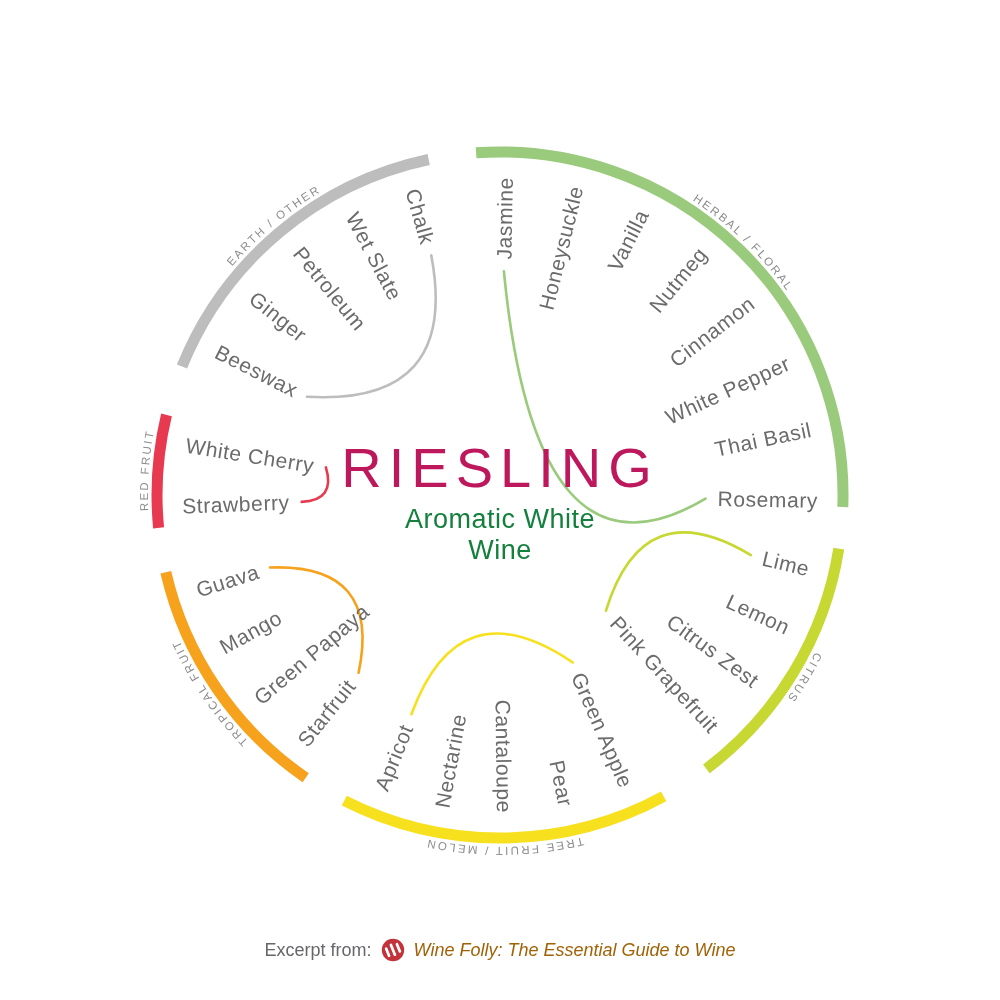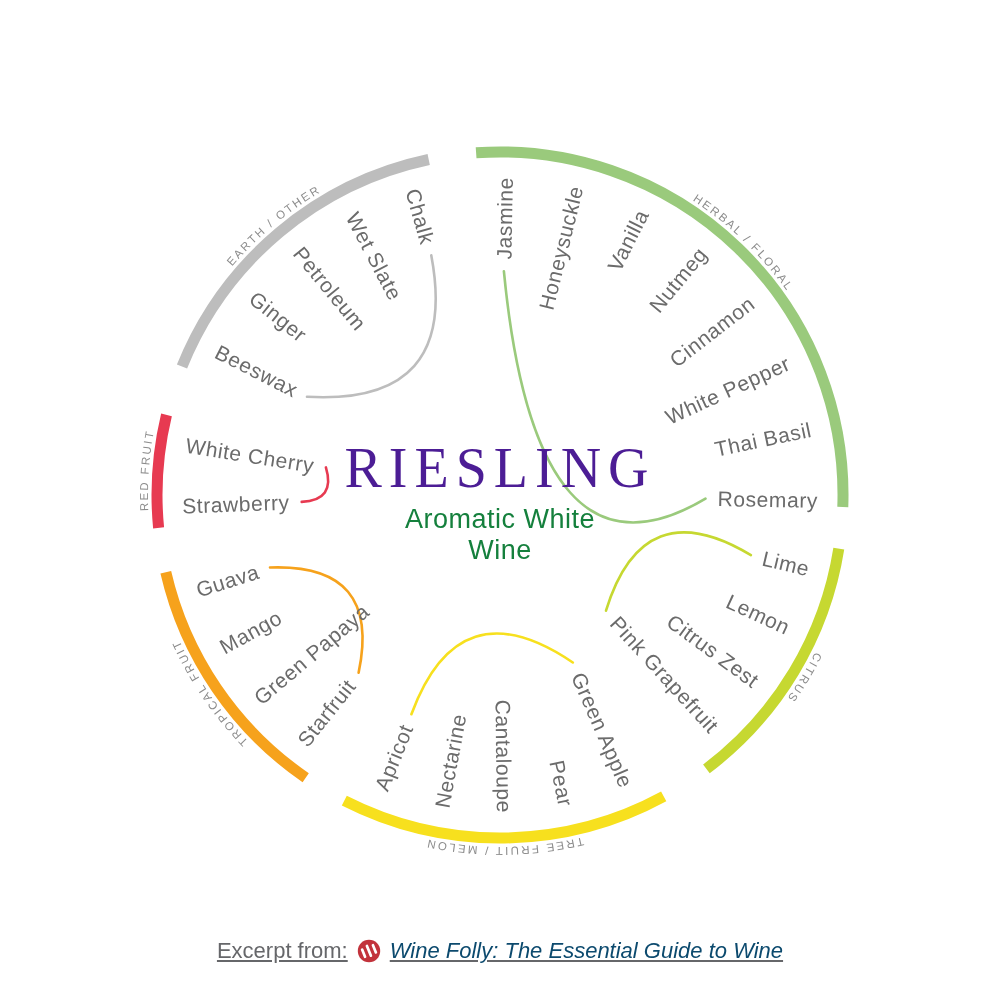--- a/index.html
+++ b/index.html
@@ -2,26 +2,26 @@
 <html><head>
 <meta charset="utf-8">
 <style>
   html,body{margin:0;padding:0;background:#ffffff;}
   #stage{position:relative;width:1000px;height:1000px;background:#ffffff;overflow:hidden;
          font-family:"Liberation Sans", sans-serif;}
   #wheel{position:absolute;left:0;top:0;}
   .flavor-text{font-family:"Liberation Sans", sans-serif;font-size:21px;letter-spacing:0.6px;fill:#6b6b6b;}
   .cat-text{font-family:"Liberation Sans", sans-serif;font-size:11.5px;letter-spacing:2.2px;fill:#8c8c8c;}
   #center-title{position:absolute;left:0;right:0;top:440px;text-align:center;
-    font-size:56px;font-weight:500;letter-spacing:7px;color:#4c1d95;line-height:1;font-family:Liberation Serif, serif;}
+    font-size:56px;font-weight:500;letter-spacing:7px;color:#be185d;line-height:1;}
   #center-subtitle{position:absolute;left:0;right:0;top:504px;text-align:center;
     font-size:27px;color:#15803d;line-height:31px;letter-spacing:0.5px;}
   #footer{position:absolute;left:0;right:0;top:938px;display:flex;justify-content:center;
-    align-items:center;gap:9px;font-size:22px;color:#66676a;text-decoration:underline;}
-  #footer .src{font-style:italic;color:#0c4a6e;}
+    align-items:center;gap:9px;font-size:18px;color:#66676a;}
+  #footer .src{font-style:italic;color:#a16207;}
   #footer svg{display:block;}
 </style>
 </head>
 <body>
 
 <div id="stage">
 
   <svg id="wheel" width="1000" height="1000" viewBox="0 0 1000 1000">
       <g>
         <path d="M 476.1 152.8 A 343 343 0 0 1 842.8 507.0" fill="none" stroke="#9aca7c" stroke-width="11"></path>

